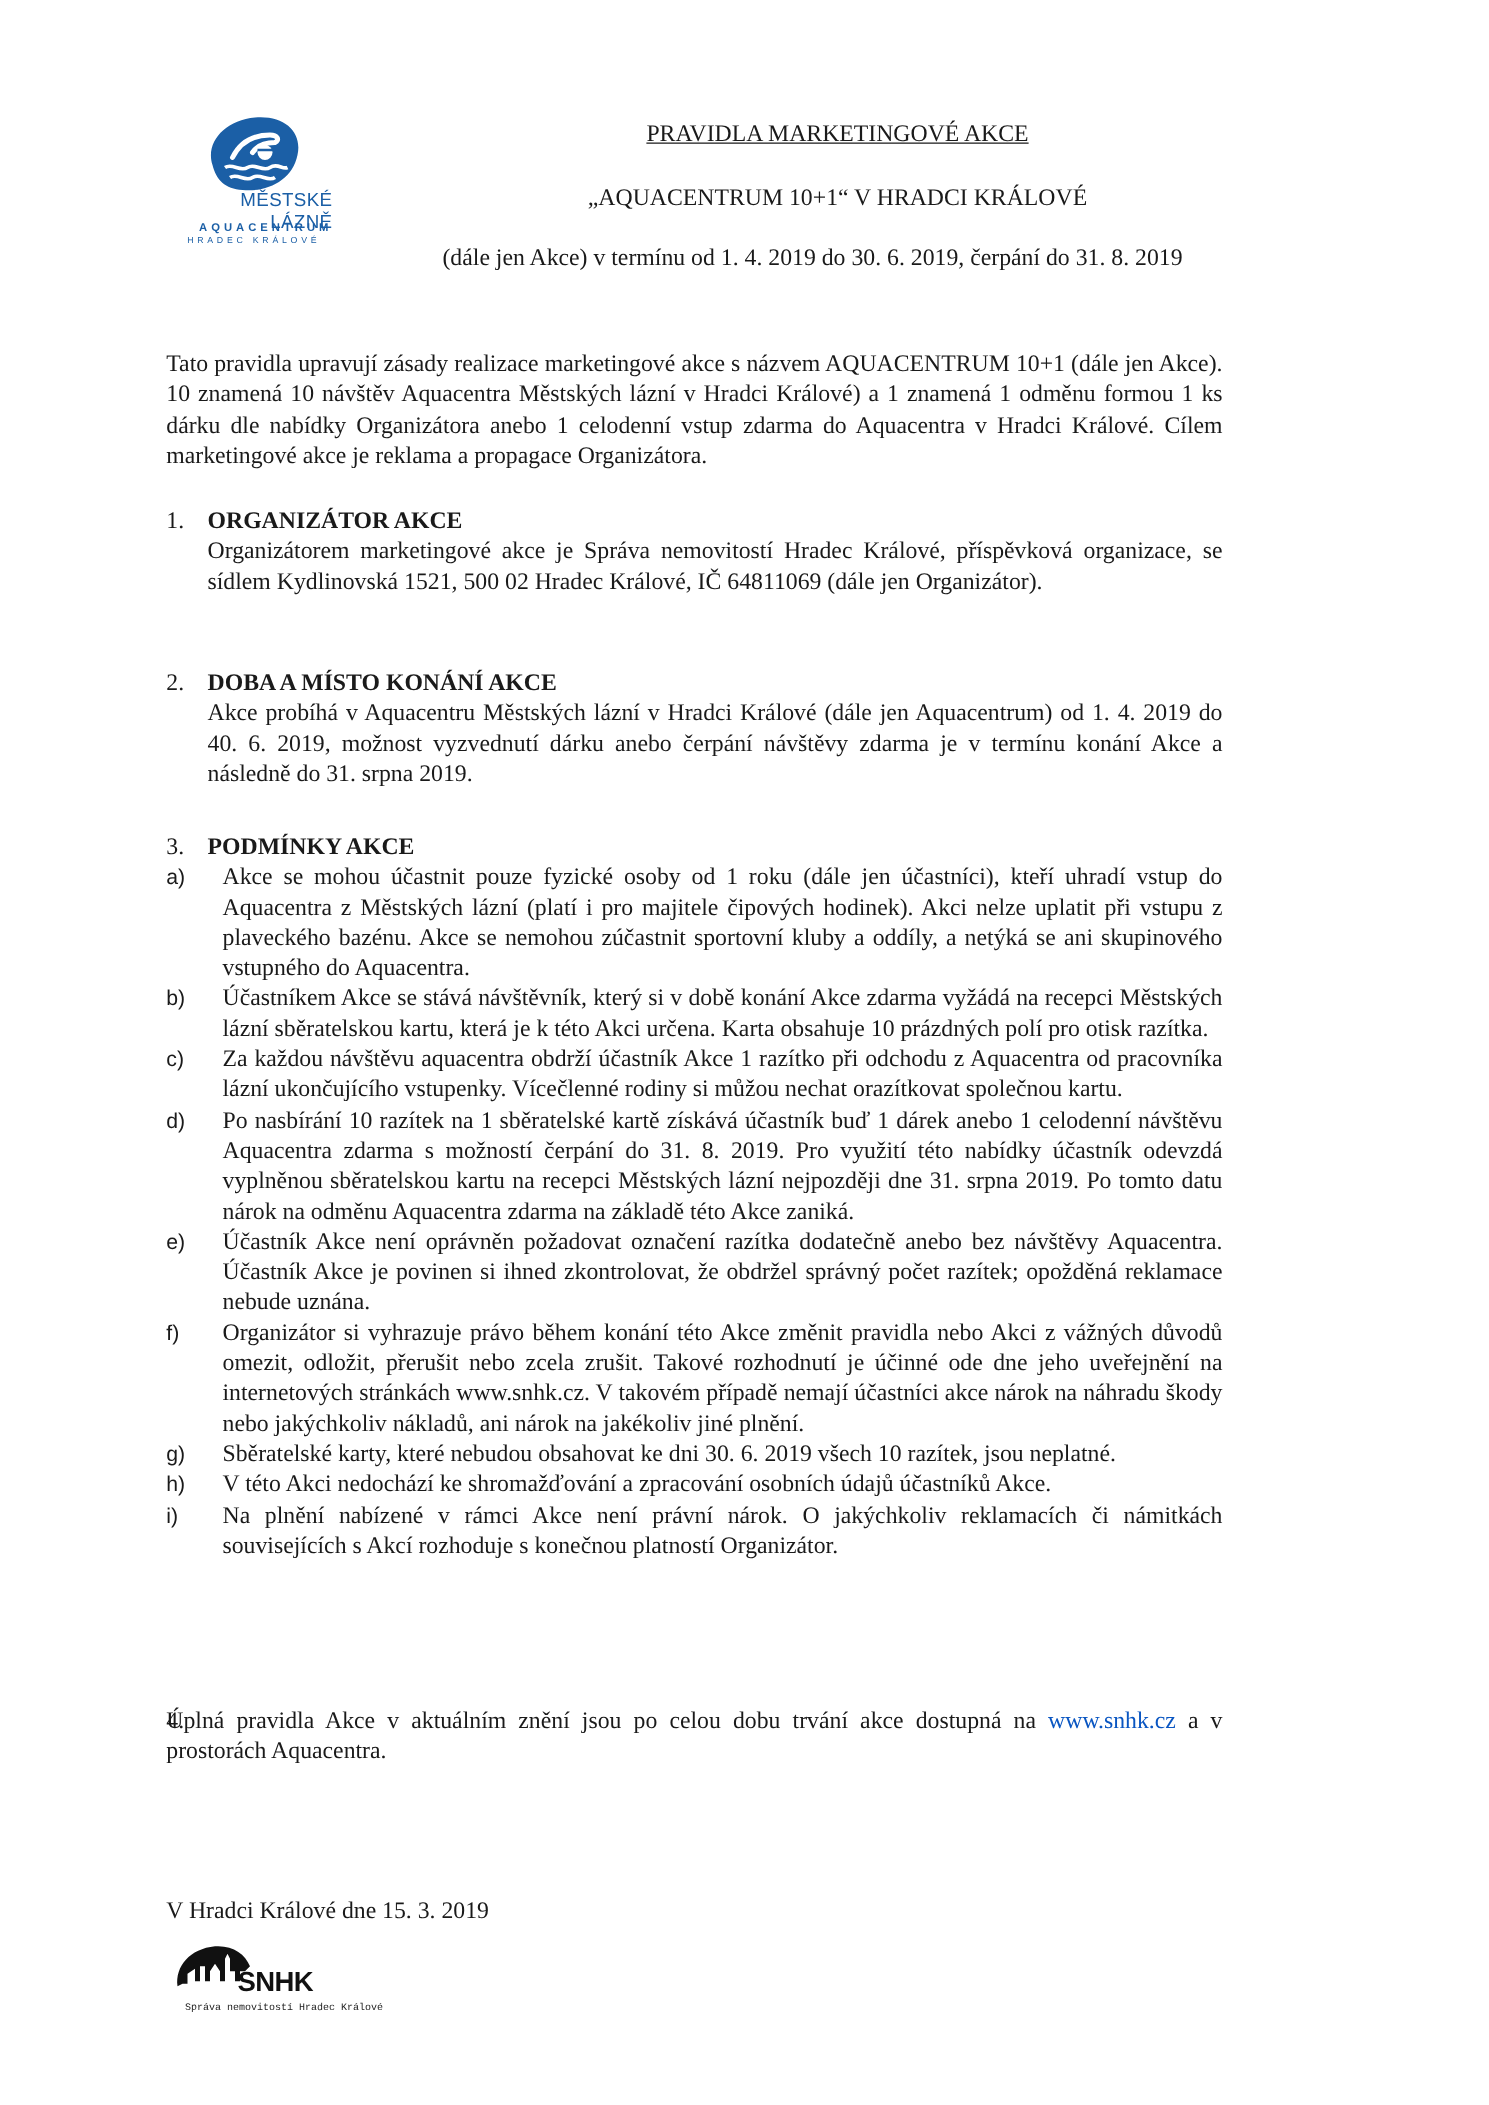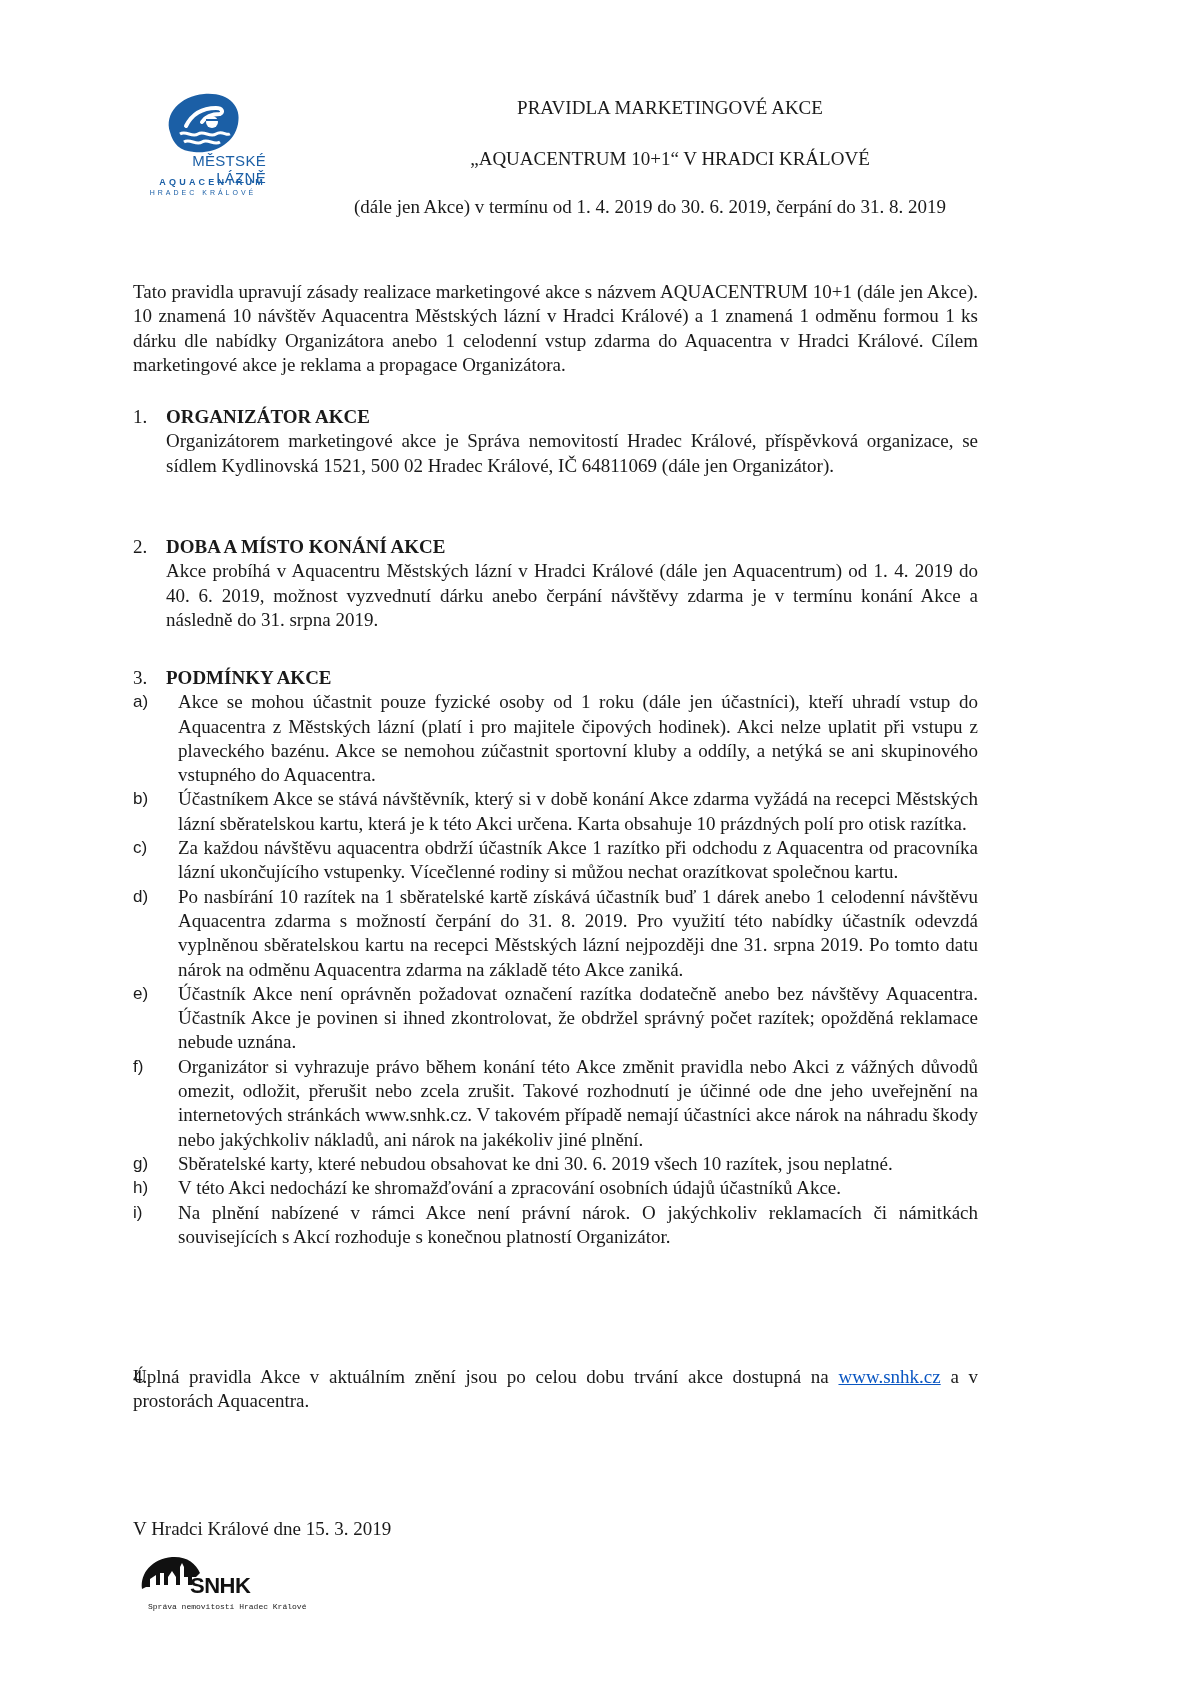--- a/index.html
+++ b/index.html
@@ -4,38 +4,38 @@
 <style>
   html, body { margin: 0; padding: 0; background: #ffffff; }
   body { width: 1191px; height: 1684px; position: relative; overflow: hidden; font-family: "Liberation Serif", "DejaVu Serif", serif; color: #1a1a1a; }
   .page { position: absolute; left: 0; top: 0; width: 1191px; height: 1684px; }
   .logo-top { position: absolute; left: 140px; top: 92px; width: 130px; height: 110px; }
   .logo-top .blob { position: absolute; left: 22px; top: 0; width: 80px; height: 62px; }
   .logo-top .t1 { position: absolute; left: 0; top: 60px; width: 126px; text-align: right; font-family: "Liberation Sans", sans-serif; font-size: 15px; color: #1b5fa6; letter-spacing: 0.3px; }
   .logo-top .t2 { position: absolute; left: 0; top: 85px; width: 126px; text-align: right; font-family: "Liberation Sans", sans-serif; font-size: 9px; font-weight: bold; color: #1b5fa6; letter-spacing: 3.2px; }
   .logo-top .t3 { position: absolute; left: 0; top: 97px; width: 126px; text-align: center; font-family: "Liberation Sans", sans-serif; font-size: 7px; color: #1b5fa6; letter-spacing: 3px; }
   .head-line { position: absolute; left: 280px; width: 780px; text-align: center; font-size: 19px; }
-  .hl1 { top: 97px; }
+  .hl1 { top: 97px; text-decoration: underline; }
   .hl2 { top: 148px; }
   .hl3 { top: 196px; left: 250px; width: 800px; }
   .text { position: absolute; left: 133px; width: 845px; font-size: 19px; line-height: 24.3px; text-align: justify; }
   .intro { top: 280px; }
   .sec { position: absolute; left: 133px; width: 845px; font-size: 19px; line-height: 24.3px; }
   .sec .num { position: absolute; left: 0; top: 0; width: 30px; }
   .sec .title { margin-left: 33px; font-weight: bold; }
   .sec .body { margin-left: 33px; text-align: justify; }
   .item { position: relative; }
   .item .lab { position: absolute; left: 0; top: 0; width: 30px; font-family: "Liberation Sans", sans-serif; font-size: 17px; }
   .item .txt { margin-left: 45px; text-align: justify; }
   .s1 { top: 405px; }
   .s2 { top: 535px; }
   .s3 { top: 666px; }
   .s4 { top: 1365px; }
   .s4 .body { margin-left: 0; }
-  .link { color: #0a56c2; text-decoration: underline; }
+  .link { color: #0a56c2; }
   .place-date { position: absolute; left: 133px; top: 1518px; font-size: 19px; }
   .logo-bottom { position: absolute; left: 140px; top: 1555px; width: 160px; height: 60px; }
   .logo-bottom .sil { position: absolute; left: 0; top: 0; width: 64px; height: 42px; }
   .logo-bottom .snhk { position: absolute; left: 50px; top: 18px; font-family: "Liberation Sans", sans-serif; font-weight: bold; font-size: 22px; letter-spacing: -0.5px; color: #111; }
   .logo-bottom .sub { position: absolute; left: 8px; top: 47px; font-family: Liberation Mono, monospace; font-size: 8px; color: #222; white-space: nowrap; }
 </style>
 </head>
 <body>
 
 <div class="page">

